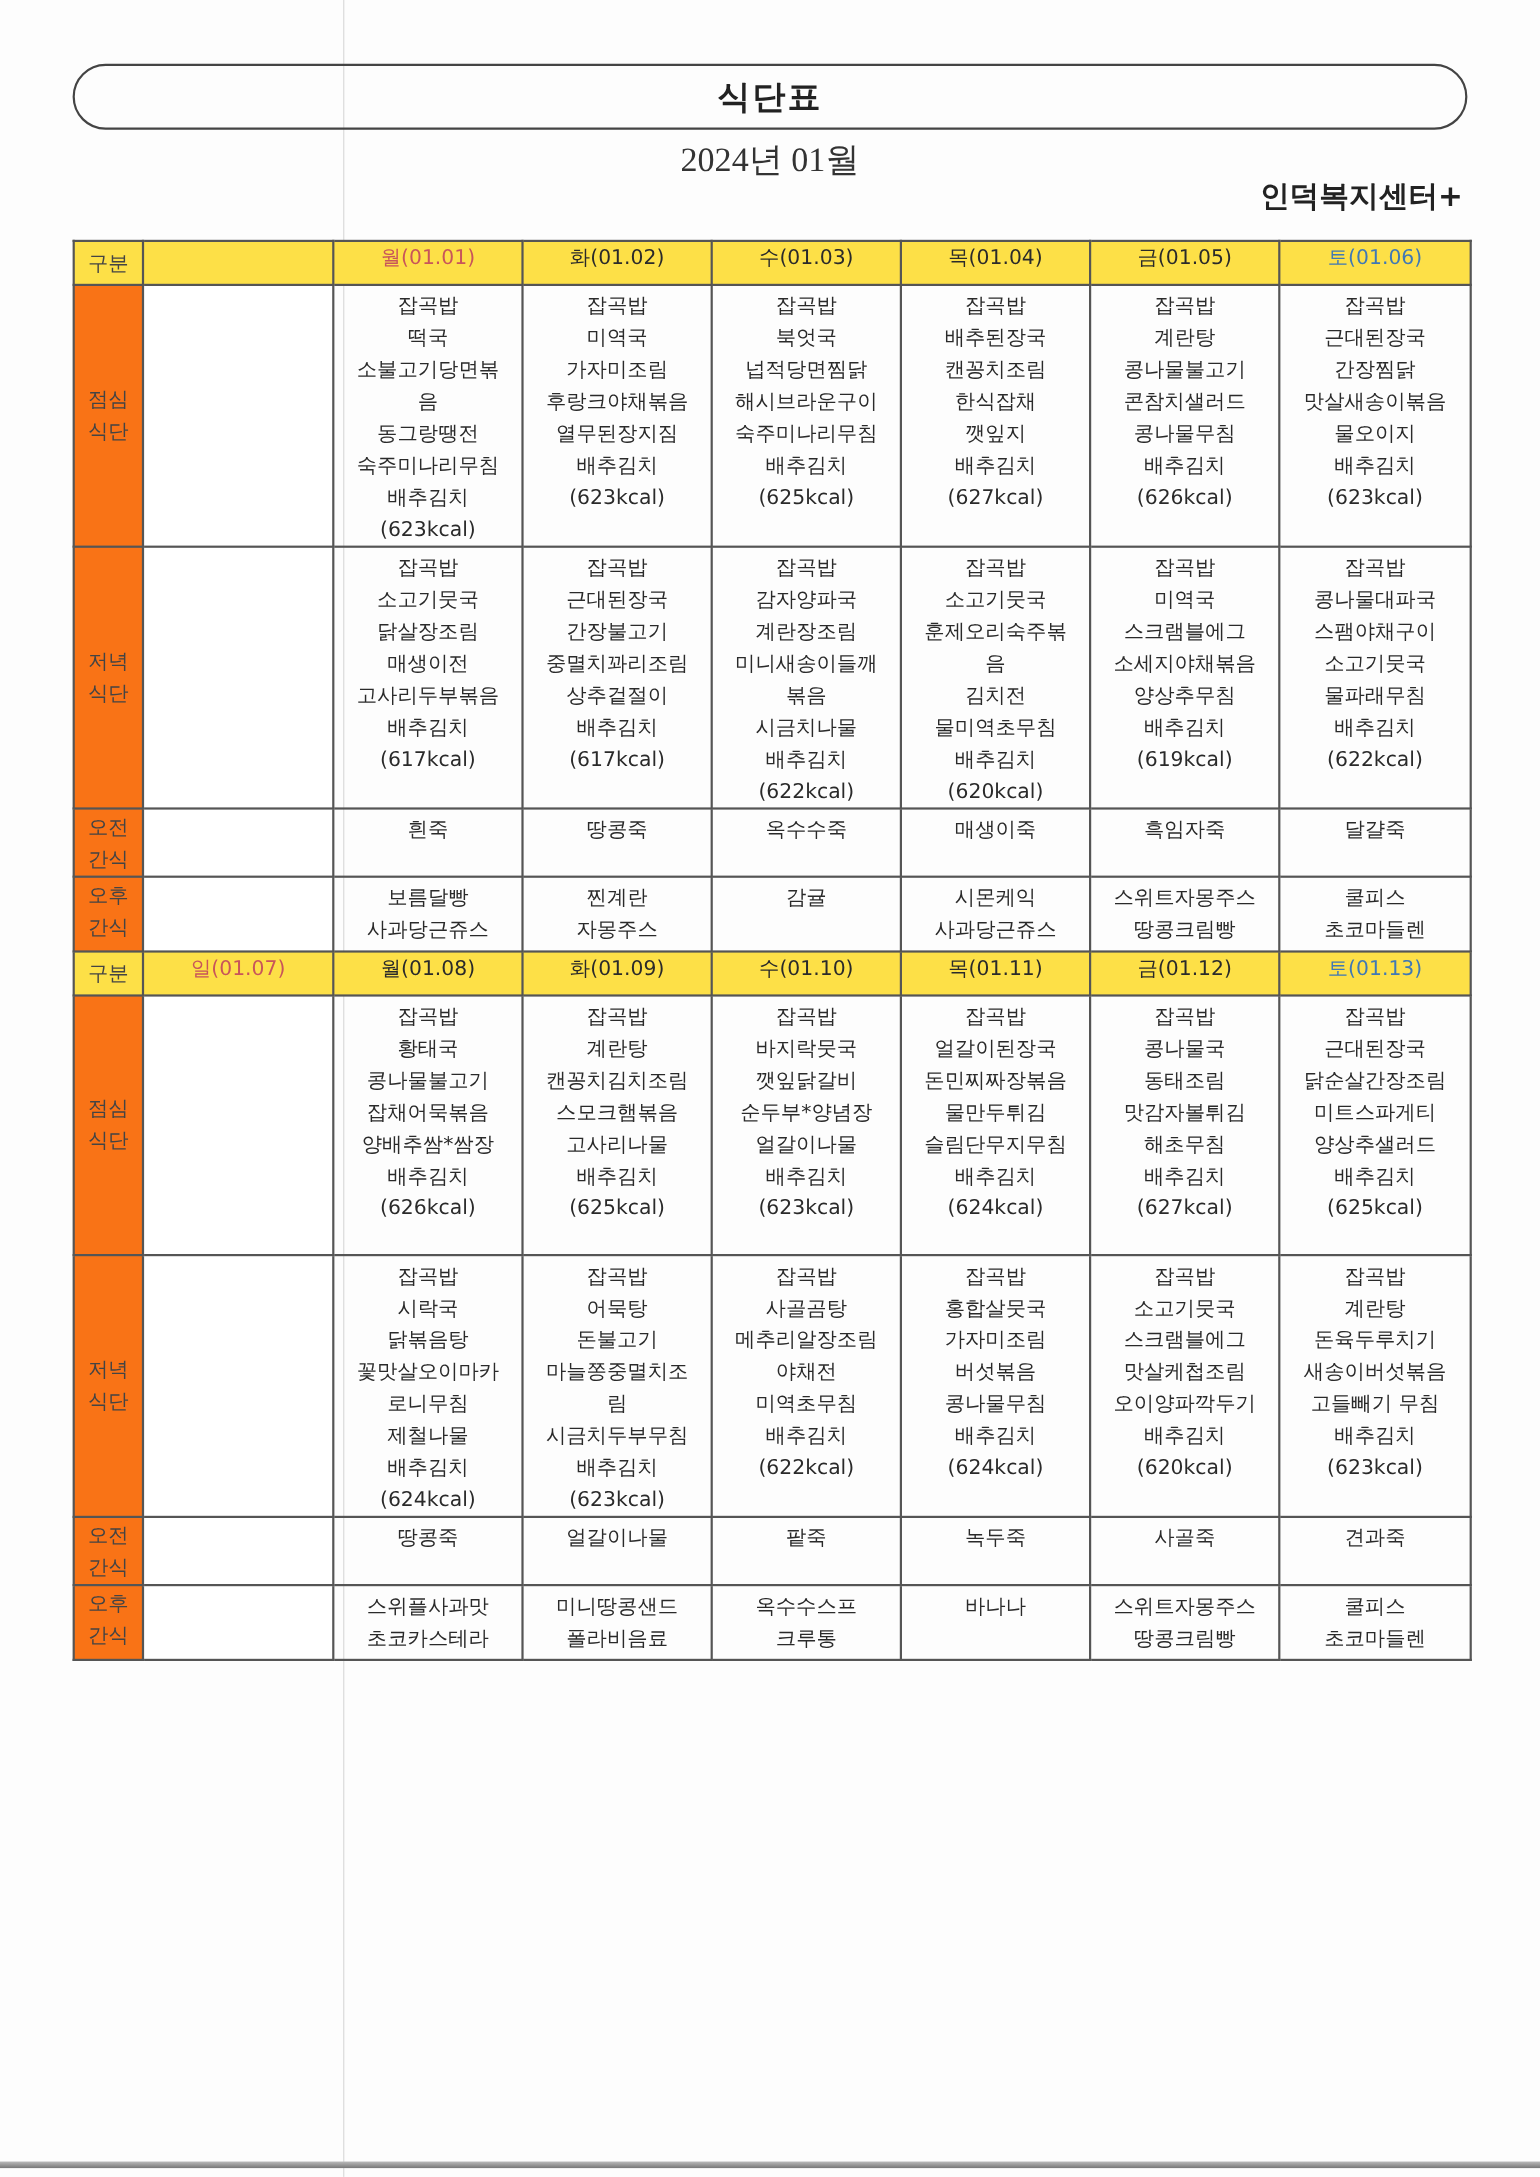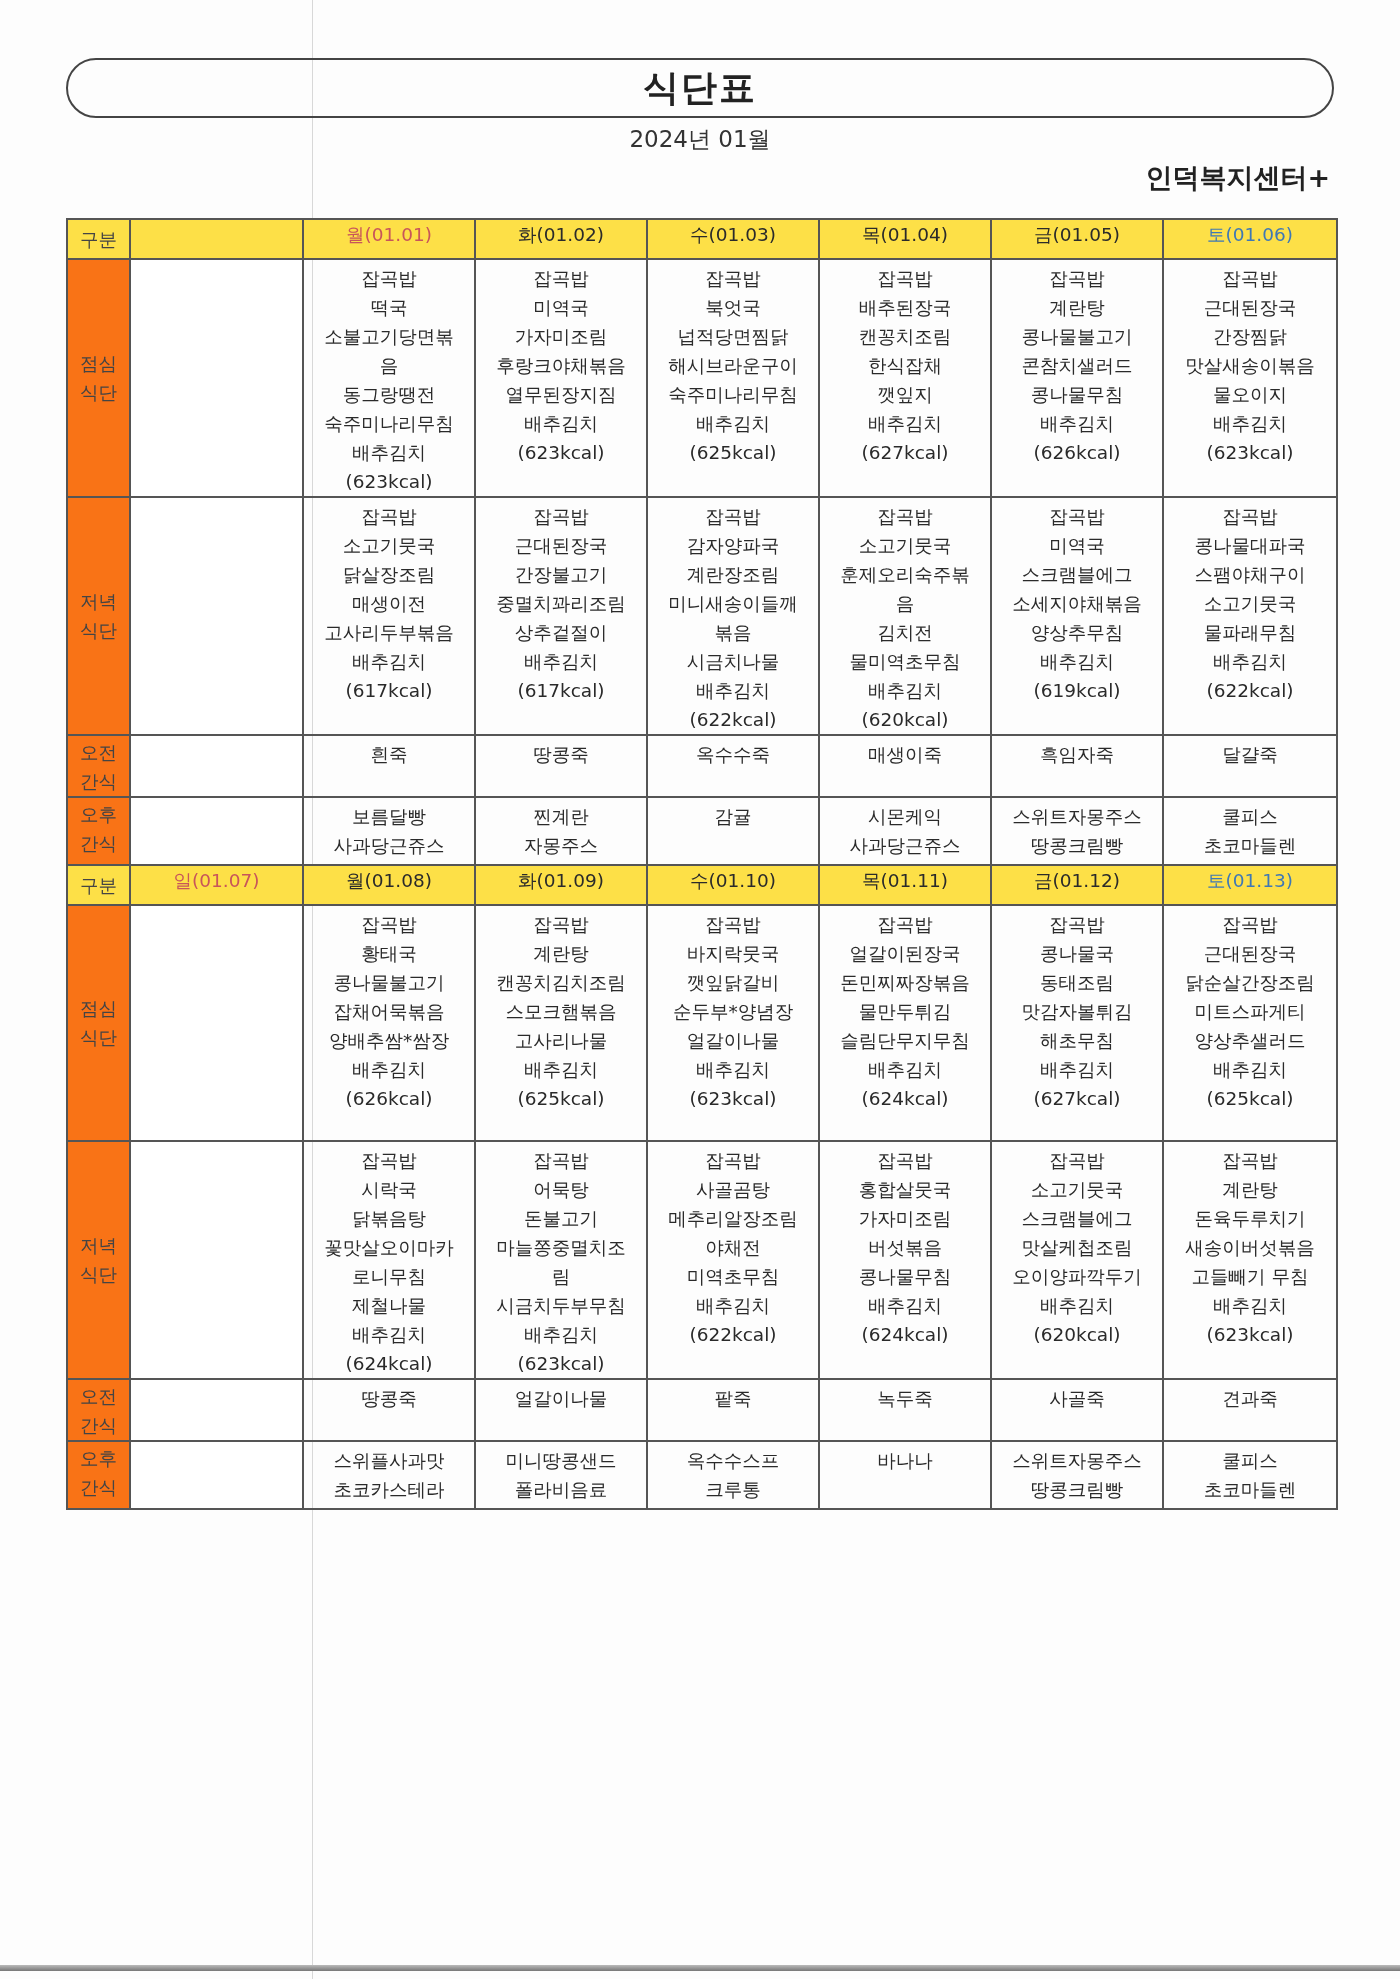--- a/index.html
+++ b/index.html
@@ -7,22 +7,22 @@
     width:1400px; height:1979px; background:#fdfdfd; position:relative; overflow:hidden;
     font-family: "DejaVu Sans", "Liberation Sans", sans-serif; color:#2a2a2a;
   }
   .fold-line { position:absolute; left:312px; top:0; width:1px; height:1979px; background:#d8d8d8; }
   .bottom-edge { position:absolute; left:0; right:0; top:1965px; height:6px; background:linear-gradient(#bbb,#777); }
   .title-box {
     position:absolute; left:66px; top:58px; width:1268px; height:60px;
     border:2px solid #444; border-radius:30px; box-sizing:border-box;
     display:flex; align-items:center; justify-content:center;
   }
-  .title-box span { font-size:36px; font-weight:bold; letter-spacing:2px; color:#222; }
-  .subtitle { position:absolute; left:0; width:1400px; top:124px; text-align:center; font-size:23px; color:#333; }
+  .title-box span { font-size:30px; font-weight:bold; letter-spacing:2px; color:#222; }
+  .subtitle { position:absolute; left:0; width:1400px; top:124px; text-align:center; font-size:31px; color:#333;font-family:Liberation Serif, serif; }
   .org { position:absolute; right:70px; top:160px; font-size:27px; font-weight:bold; color:#222; }
   table.menu {
     position:absolute; left:66px; top:218px; width:1270px;
     border-collapse:collapse; table-layout:fixed;
   }
   table.menu td { border:2px solid #555; text-align:center; vertical-align:top; font-size:18.5px; line-height:29px; padding:0; }
   .hdr td { background:#fde047; height:38px; vertical-align:middle; font-size:18.5px; }
   .lbl { background:#f97316; color:#444; vertical-align:middle !important; }
   .lbl-top { vertical-align:top !important; padding-top:2px !important; }
   .blank { background:#fff; }

